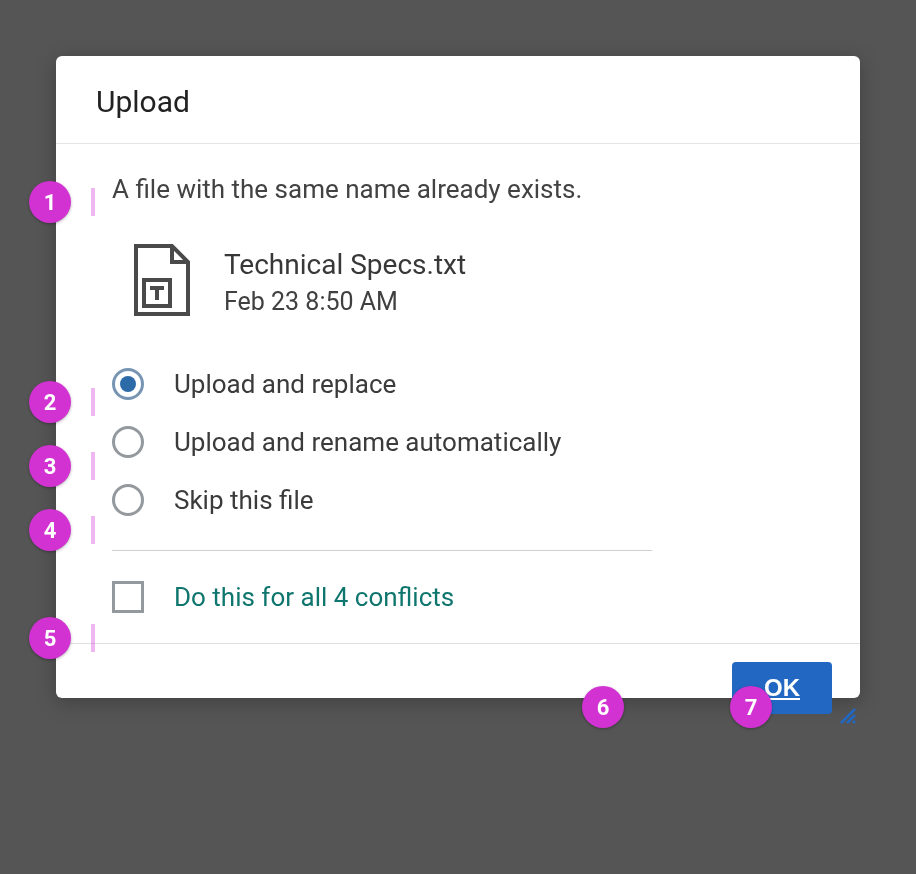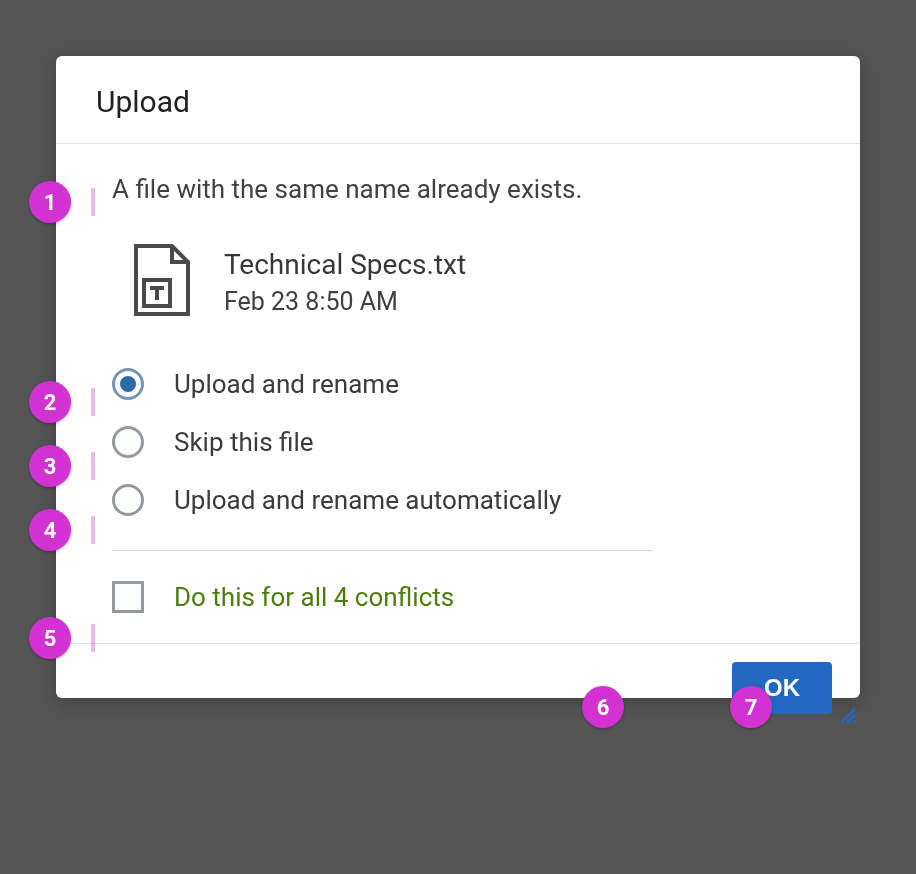--- a/index.html
+++ b/index.html
@@ -121,41 +121,42 @@
       cursor: pointer;
     }
     .checkbox {
       width: 32px;
       height: 32px;
       border: 3px solid #94999e;
       flex: 0 0 auto;
     }
     .checkbox-label {
       font-size: 26px;
-      color: #4d7c0f;
+      color: #0f766e;
       text-align: center;
     }
     .dialog-footer {
       border-top: 1px solid #e0e0e0;
       padding: 18px 28px 18px 18px;
       display: flex;
       justify-content: flex-end;
       align-items: center;
       gap: 38px;
       position: relative;
     }
     .btn-ok {
       background: #2268c3;
       color: #fff;
       border: none;
       font-size: 24px;
       font-weight: 600;
       padding: 12px 32px;
       border-radius: 4px;
       cursor: pointer;
+      text-decoration: underline;
     }
     .btn-close {
       background: transparent;
       color: #2854a0;
       border: none;
       font-size: 25px;
       font-weight: 400;
       cursor: pointer;
       padding: 8px 6px;
     }
@@ -210,29 +211,29 @@
       </span>
       <div class="file-details">
         <div class="file-name">Technical Specs.txt</div>
         <div class="file-date">Feb 23 8:50 AM</div>
       </div>
     </div>
 
     <div class="options">
       <label class="option-row">
         <span class="radio checked"></span>
-        <span class="option-label">Upload and rename</span>
+        <span class="option-label">Upload and replace</span>
+      </label>
+      <label class="option-row">
+        <span class="radio"></span>
+        <span class="option-label">Upload and rename automatically</span>
       </label>
       <label class="option-row">
         <span class="radio"></span>
         <span class="option-label">Skip this file</span>
-      </label>
-      <label class="option-row">
-        <span class="radio"></span>
-        <span class="option-label">Upload and rename automatically</span>
       </label>
     </div>
 
     <hr class="divider">
 
     <label class="checkbox-row">
       <span class="checkbox"></span>
       <span class="checkbox-label">Do this for all 4 conflicts</span>
     </label>
   </div>

